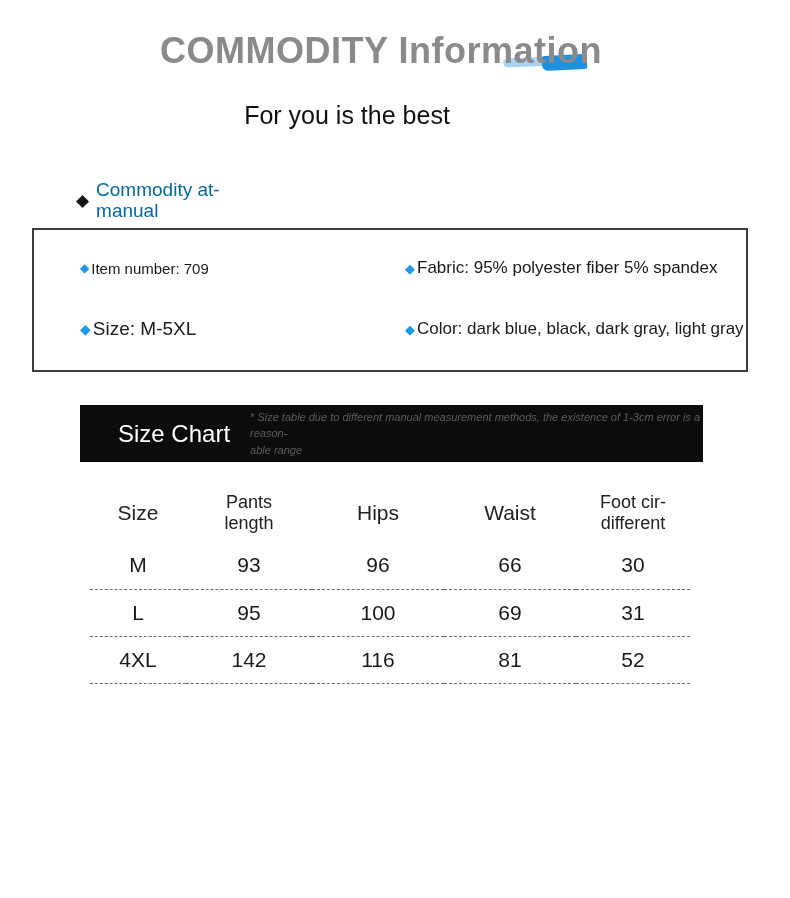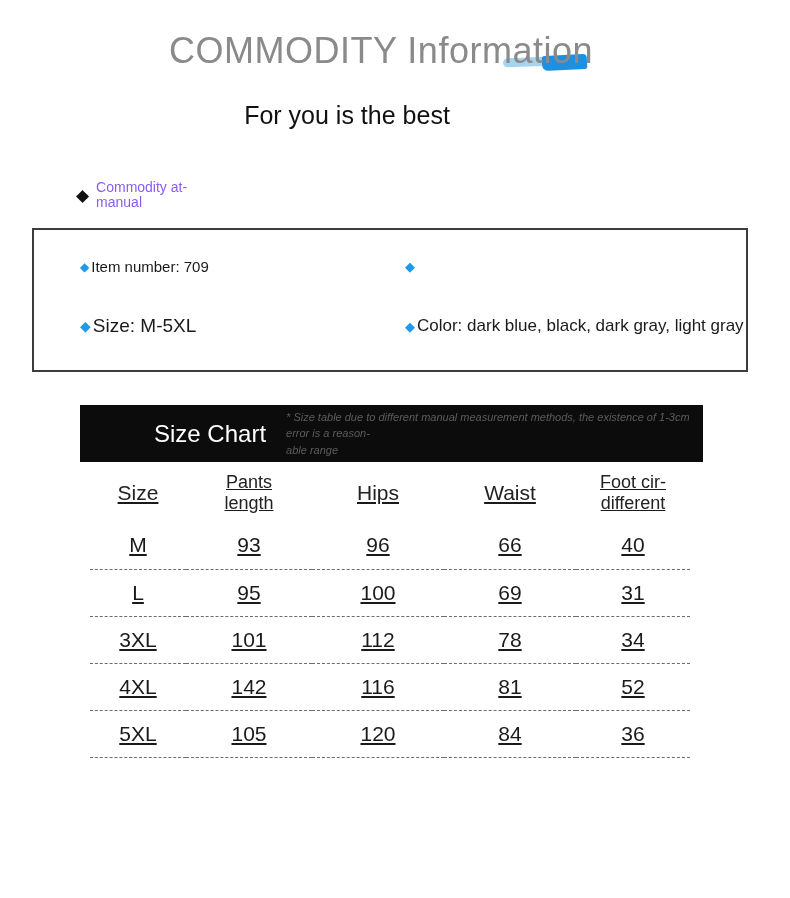--- a/index.html
+++ b/index.html
@@ -10,21 +10,21 @@
     color: #1a1a1a;
     overflow: hidden;
   }
   .page { position: relative; width: 790px; height: 898px; }
 
   
   .title-wrap { position: relative; padding-top: 30px; text-align: center; }
   .main-title {
     display: inline-block;
     font-size: 36px;
-    font-weight: 400;
+    font-weight: 700;
     color: #8a8a8a;
     letter-spacing: 0.5px;
     transform: translateX(-14px);
     position: relative;
     z-index: 2;
   }
   .hl-light {
     position: absolute; left: 503px; top: 57px;
     width: 76px; height: 9px;
     background: #a6d4ee;
@@ -48,21 +48,21 @@
     color: #111;
     transform: translateX(-48px);
   }
 
   
   .attr-heading {
     position: absolute; left: 76px; top: 180px;
     display: flex; align-items: center; gap: 7px;
   }
   .attr-heading .diamond { font-size: 17px; color: #111; line-height: 1; }
-  .attr-heading .attr-text { font-size: 14px; color: #8b5cf6; line-height: 1.1; }
+  .attr-heading .attr-text { font-size: 19px; color: #0369a1; line-height: 1.1; }
 
   
   .attr-box {
     position: absolute; left: 32px; top: 228px;
     width: 716px; height: 144px;
     border: 2px solid #3c3c3c;
     background: #fff;
     display: grid;
     grid-template-columns: 325px 1fr;
     grid-auto-rows: min-content;
@@ -76,45 +76,44 @@
   .attr-item.item-size { font-size: 19px; }
   .attr-item.item-size .bullet { font-size: 14px; }
   .attr-item.item-fabric, .attr-item.item-color { font-size: 17px; }
   .attr-item.item-fabric .bullet, .attr-item.item-color .bullet { font-size: 13px; }
 
   
   .banner {
     position: absolute; left: 80px; top: 405px;
     width: 623px; height: 57px;
     background: #0c0c0c;
-    display: flex; align-items: center; padding-left: 36px;
+    display: flex; align-items: center;
   }
   .banner-title {
     color: #ffffff;
     font-size: 24px;
     font-weight: 400;
     padding-left: 38px;
     white-space: nowrap;
   }
   .banner-note {
     margin-left: 20px;
     font-size: 11px;
     line-height: 1.5;
     color: #5c5c5c;
     width: 470px;
     font-style: italic;
   }
 
   
   .size-table {
-    position: absolute; left: 90px; top: 464px;
+    position: absolute; left: 90px; top: 484px;
     width: 600px;
     border-collapse: collapse;
     table-layout: fixed;
-    text-decoration: underline;
   }
   .size-table col.c1 { width: 16%; }
   .size-table col.c2 { width: 21%; }
   .size-table col.c3 { width: 22%; }
   .size-table col.c4 { width: 22%; }
   .size-table col.c5 { width: 19%; }
   .size-table th, .size-table td { text-align: center; font-weight: 400; }
   .size-table thead th { height: 58px; vertical-align: middle; }
   .hdr-big { font-size: 21px; color: #222; line-height: 1.1; }
   .hdr-small { font-size: 18px; color: #222; line-height: 1.15; }
@@ -146,20 +145,21 @@
     </span>
   </div>
 
   <div class="attr-box">
     <div class="attr-item item-number">
       <span class="bullet">◆</span>
       <span>Item number: 709</span>
     </div>
     <div class="attr-item item-fabric">
       <span class="bullet">◆</span>
+      <span>Fabric: 95% polyester fiber 5% spandex</span>
     </div>
     <div class="attr-item item-size">
       <span class="bullet">◆</span>
       <span>Size: M-5XL</span>
     </div>
     <div class="attr-item item-color">
       <span class="bullet">◆</span>
       <span>Color: dark blue, black, dark gray, light gray</span>
     </div>
   </div>
@@ -204,46 +204,32 @@
           </div>
         </th>
       </tr>
     </thead>
     <tbody>
       <tr>
         <td>M</td>
         <td>93</td>
         <td>96</td>
         <td>66</td>
-        <td>40</td>
+        <td>30</td>
       </tr>
       <tr>
         <td>L</td>
         <td>95</td>
         <td>100</td>
         <td>69</td>
         <td>31</td>
       </tr>
       <tr>
-        <td>3XL</td>
-        <td>101</td>
-        <td>112</td>
-        <td>78</td>
-        <td>34</td>
-      </tr>
-      <tr>
         <td>4XL</td>
         <td>142</td>
         <td>116</td>
         <td>81</td>
         <td>52</td>
       </tr>
-      <tr>
-        <td>5XL</td>
-        <td>105</td>
-        <td>120</td>
-        <td>84</td>
-        <td>36</td>
-      </tr>
     </tbody>
   </table>
 
 </div>
 
 </body></html>

